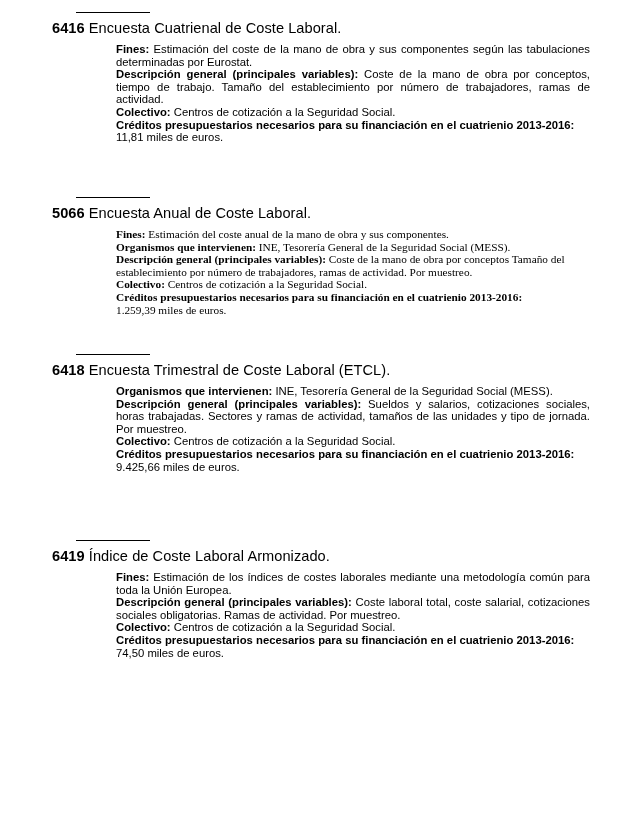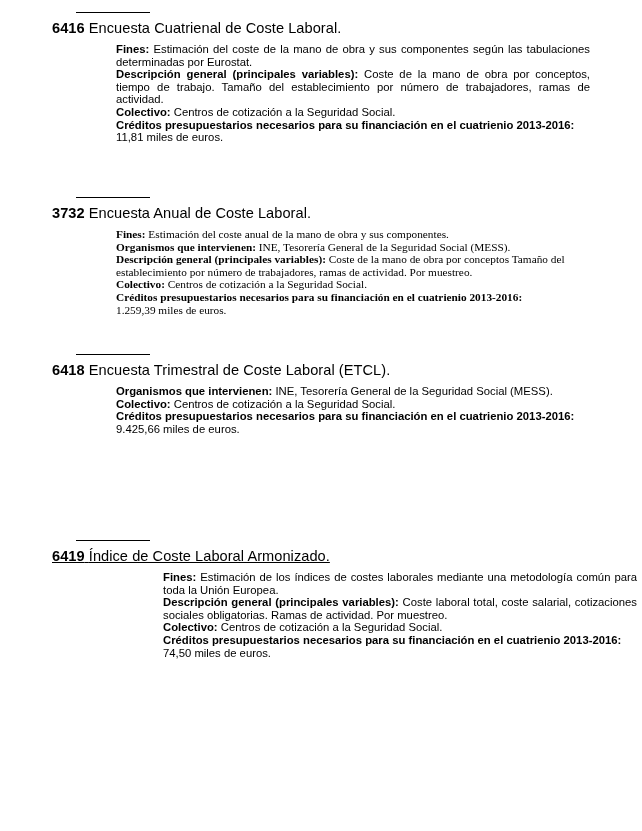--- a/index.html
+++ b/index.html
@@ -37,50 +37,51 @@
     <p><b>Fines:</b> <span>Estimación del coste de la mano de obra y sus componentes según las tabulaciones determinadas por Eurostat.</span></p>
     <p><b>Descripción general (principales variables):</b> <span>Coste de la mano de obra por conceptos, tiempo de trabajo. Tamaño del establecimiento por número de trabajadores, ramas de actividad.</span></p>
     <p><b>Colectivo:</b> <span>Centros de cotización a la Seguridad Social.</span></p>
     <p style="text-align:left;"><b>Créditos presupuestarios necesarios para su financiación en el cuatrienio 2013-2016:</b><br><span>11,81 miles de euros.</span></p>
   </div>
 </div>
 
 <div class="section" style="top:185px;">
   <div class="rule" style="top:12px;"></div>
   <h2 class="heading" style="top:20px;">
-    <span class="num">3732</span>
+    <span class="num">5066</span>
     <span>Encuesta Anual de Coste Laboral.</span>
   </h2>
   <div class="body" style="top:43px;font-family:Liberation Serif, serif;">
     <p><b>Fines:</b> <span>Estimación del coste anual de la mano de obra y sus componentes.</span></p>
     <p><b>Organismos que intervienen:</b> <span>INE, Tesorería General de la Seguridad Social (MESS).</span></p>
     <p style="text-align:left;"><b>Descripción general (principales variables):</b> <span>Coste de la mano de obra por conceptos Tamaño del establecimiento por número de trabajadores, ramas de actividad. Por muestreo.</span></p>
     <p><b>Colectivo:</b> <span>Centros de cotización a la Seguridad Social.</span></p>
     <p style="text-align:left;"><b>Créditos presupuestarios necesarios para su financiación en el cuatrienio 2013-2016:</b><br><span>1.259,39 miles de euros.</span></p>
   </div>
 </div>
 
 <div class="section" style="top:342px;">
   <div class="rule" style="top:12px;"></div>
   <h2 class="heading" style="top:20px;">
     <span class="num">6418</span>
     <span>Encuesta Trimestral de Coste Laboral (ETCL).</span>
   </h2>
   <div class="body" style="top:43px;">
     <p><b>Organismos que intervienen:</b> <span>INE, Tesorería General de la Seguridad Social (MESS).</span></p>
+    <p><b>Descripción general (principales variables):</b> <span>Sueldos y salarios, cotizaciones sociales, horas trabajadas. Sectores y ramas de actividad, tamaños de las unidades y tipo de jornada. Por muestreo.</span></p>
     <p><b>Colectivo:</b> <span>Centros de cotización a la Seguridad Social.</span></p>
     <p style="text-align:left;"><b>Créditos presupuestarios necesarios para su financiación en el cuatrienio 2013-2016:</b><br><span>9.425,66 miles de euros.</span></p>
   </div>
 </div>
 
 <div class="section" style="top:528px;">
   <div class="rule" style="top:12px;"></div>
-  <h2 class="heading" style="top:20px;text-decoration:underline;">
+  <h2 class="heading" style="top:20px;">
     <span class="num">6419</span>
     <span>Índice de Coste Laboral Armonizado.</span>
   </h2>
-  <div class="body" style="top:43px;margin-left:47px;">
+  <div class="body" style="top:43px;">
     <p><b>Fines:</b> <span>Estimación de los índices de costes laborales mediante una metodología común para toda la Unión Europea.</span></p>
     <p><b>Descripción general (principales variables):</b> <span>Coste laboral total, coste salarial, cotizaciones sociales obligatorias. Ramas de actividad. Por muestreo.</span></p>
     <p><b>Colectivo:</b> <span>Centros de cotización a la Seguridad Social.</span></p>
     <p style="text-align:left;"><b>Créditos presupuestarios necesarios para su financiación en el cuatrienio 2013-2016:</b><br><span>74,50 miles de euros.</span></p>
   </div>
 </div>
 
 </body></html>

